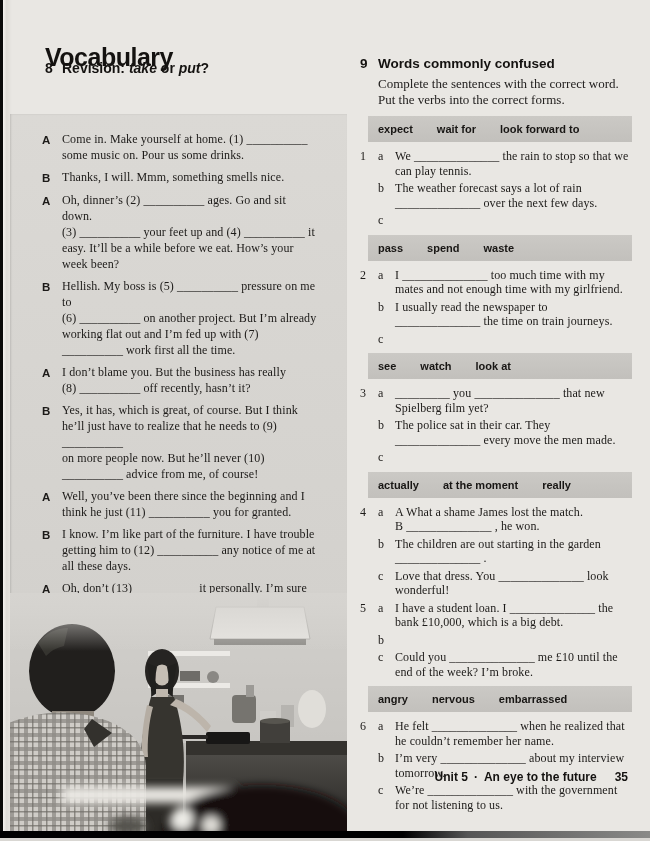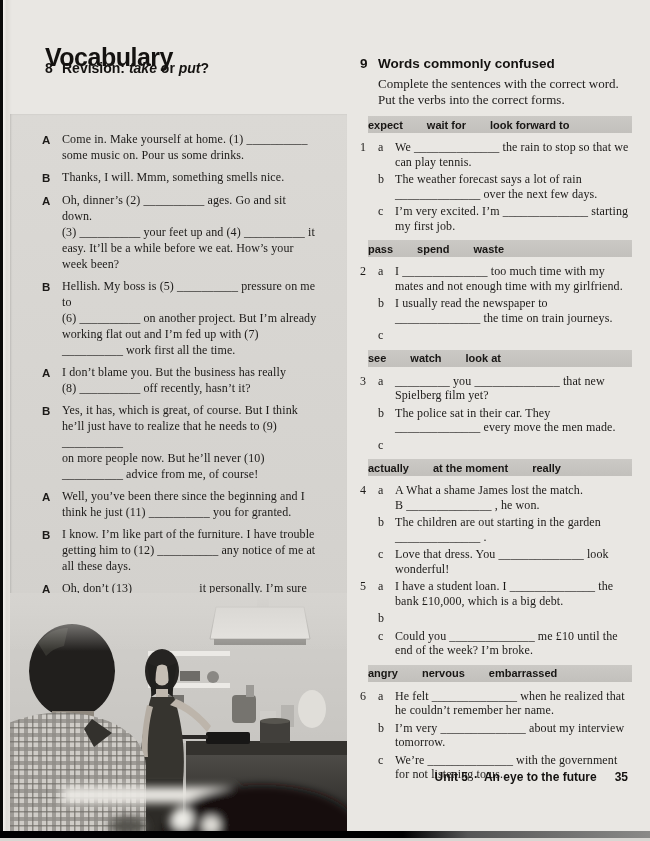--- a/index.html
+++ b/index.html
@@ -57,23 +57,23 @@
 
   
   .col-right{position:absolute;left:360px;top:56px;width:272px;}
   .sec9-head{font-family:"Liberation Sans", sans-serif;font-size:13.5px;font-weight:bold;color:#141210;
     display:flex;}
   .sec9-head .num{width:18px;flex:0 0 18px;}
   .sec9-instr{margin:5px 0 9px 18px;font-size:13px;line-height:15.5px;width:248px;color:#232120;}
 
   .exercise{margin-bottom:1px;}
   .bank{
-    margin:7px 0 7px 8px;height:17px;
+    margin:7px 0 7px 8px;height:26px;
     background:linear-gradient(180deg,#cbc9c5 0%,#c2c0bc 100%);
-    display:flex;align-items:center;gap:24px;
+    display:flex;align-items:center;gap:24px;padding-left:10px;
     font-family:"Liberation Sans", sans-serif;font-weight:bold;font-size:11px;color:#181614;
   }
   .item{display:flex;font-size:12px;line-height:14.5px;margin-bottom:3px;}
   .item .num{width:18px;flex:0 0 18px;}
   .item .let{width:17px;flex:0 0 17px;}
   .item .itxt{flex:1;white-space:pre-line;letter-spacing:0.1px;}
 
   .footer{
     position:absolute;right:22px;top:770px;
     font-family:"Liberation Sans", sans-serif;font-weight:bold;font-size:12px;color:#141210;
@@ -268,21 +268,20 @@
       </div>
     <div class="item">
         <span class="num"></span>
         <span class="let">b</span>
         <span class="itxt">The weather forecast says a lot of rain
 ______________ over the next few days.</span>
       </div>
     <div class="item">
         <span class="num"></span>
         <span class="let">c</span>
-        <span class="itxt">I’m very excited. I’m ______________ starting my first job.</span>
       </div>
   </div>
 
   <div class="exercise">
     <div class="bank">
       <span>pass</span>
       <span>spend</span>
       <span>waste</span>
     </div>
     <div class="item">

